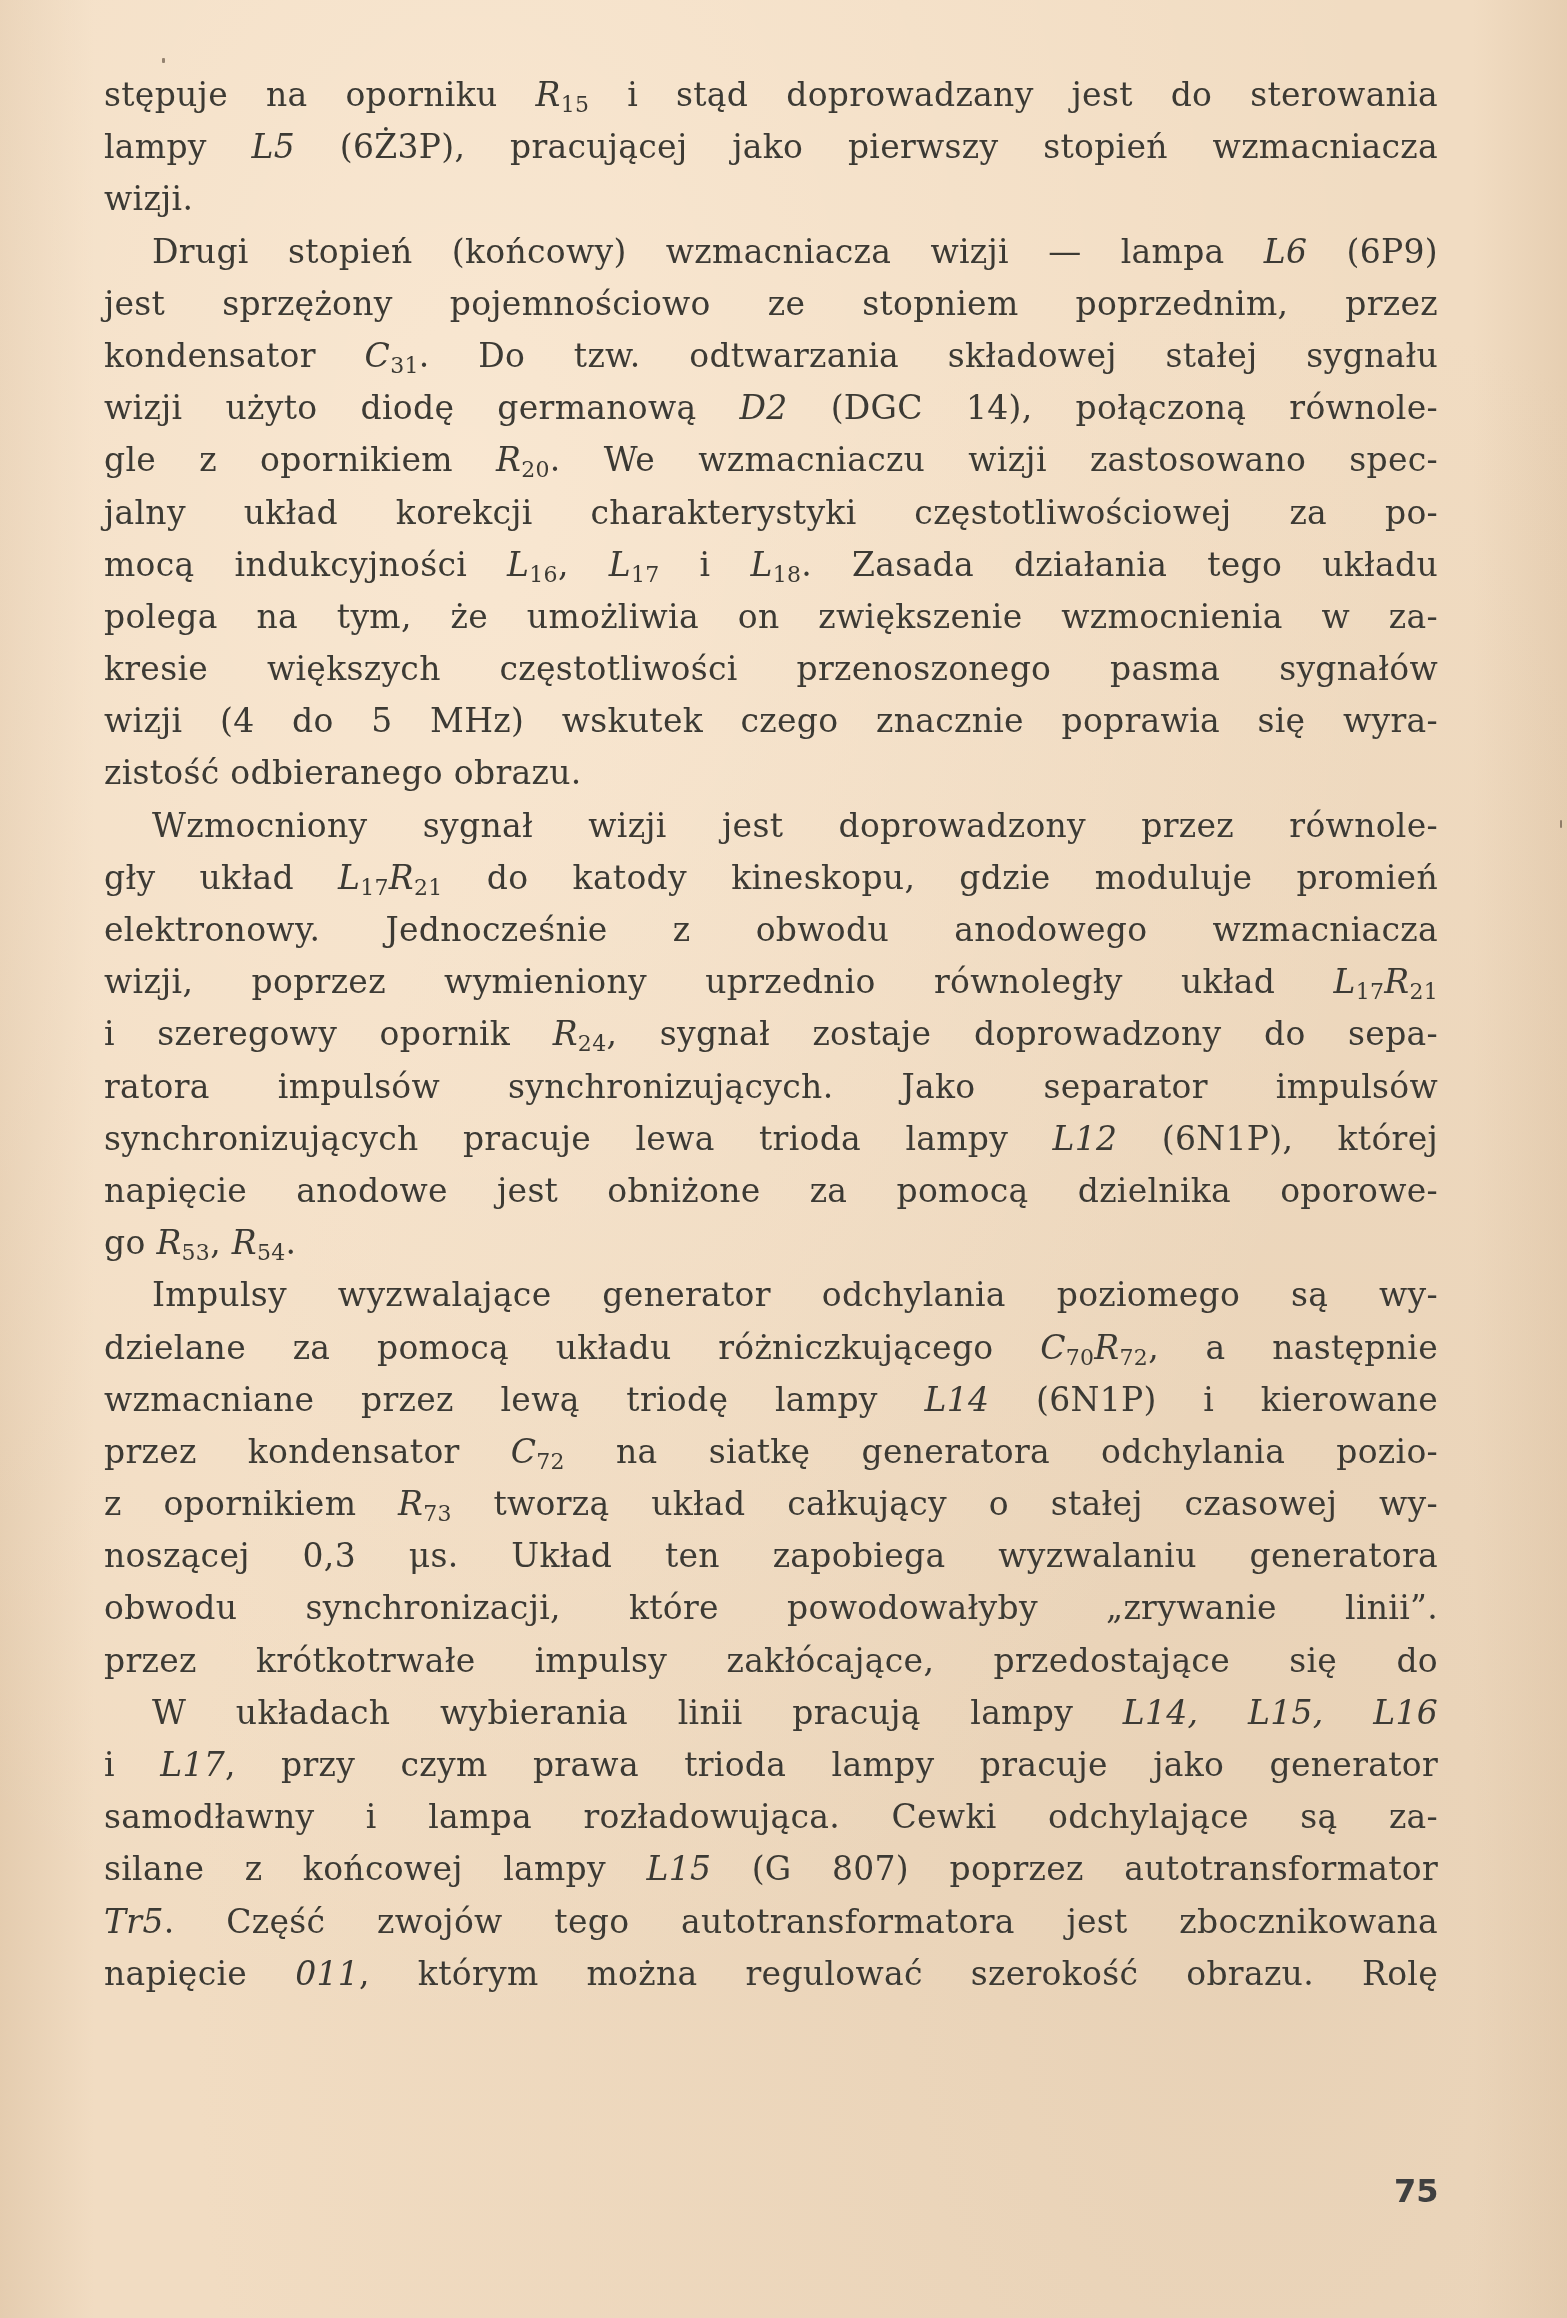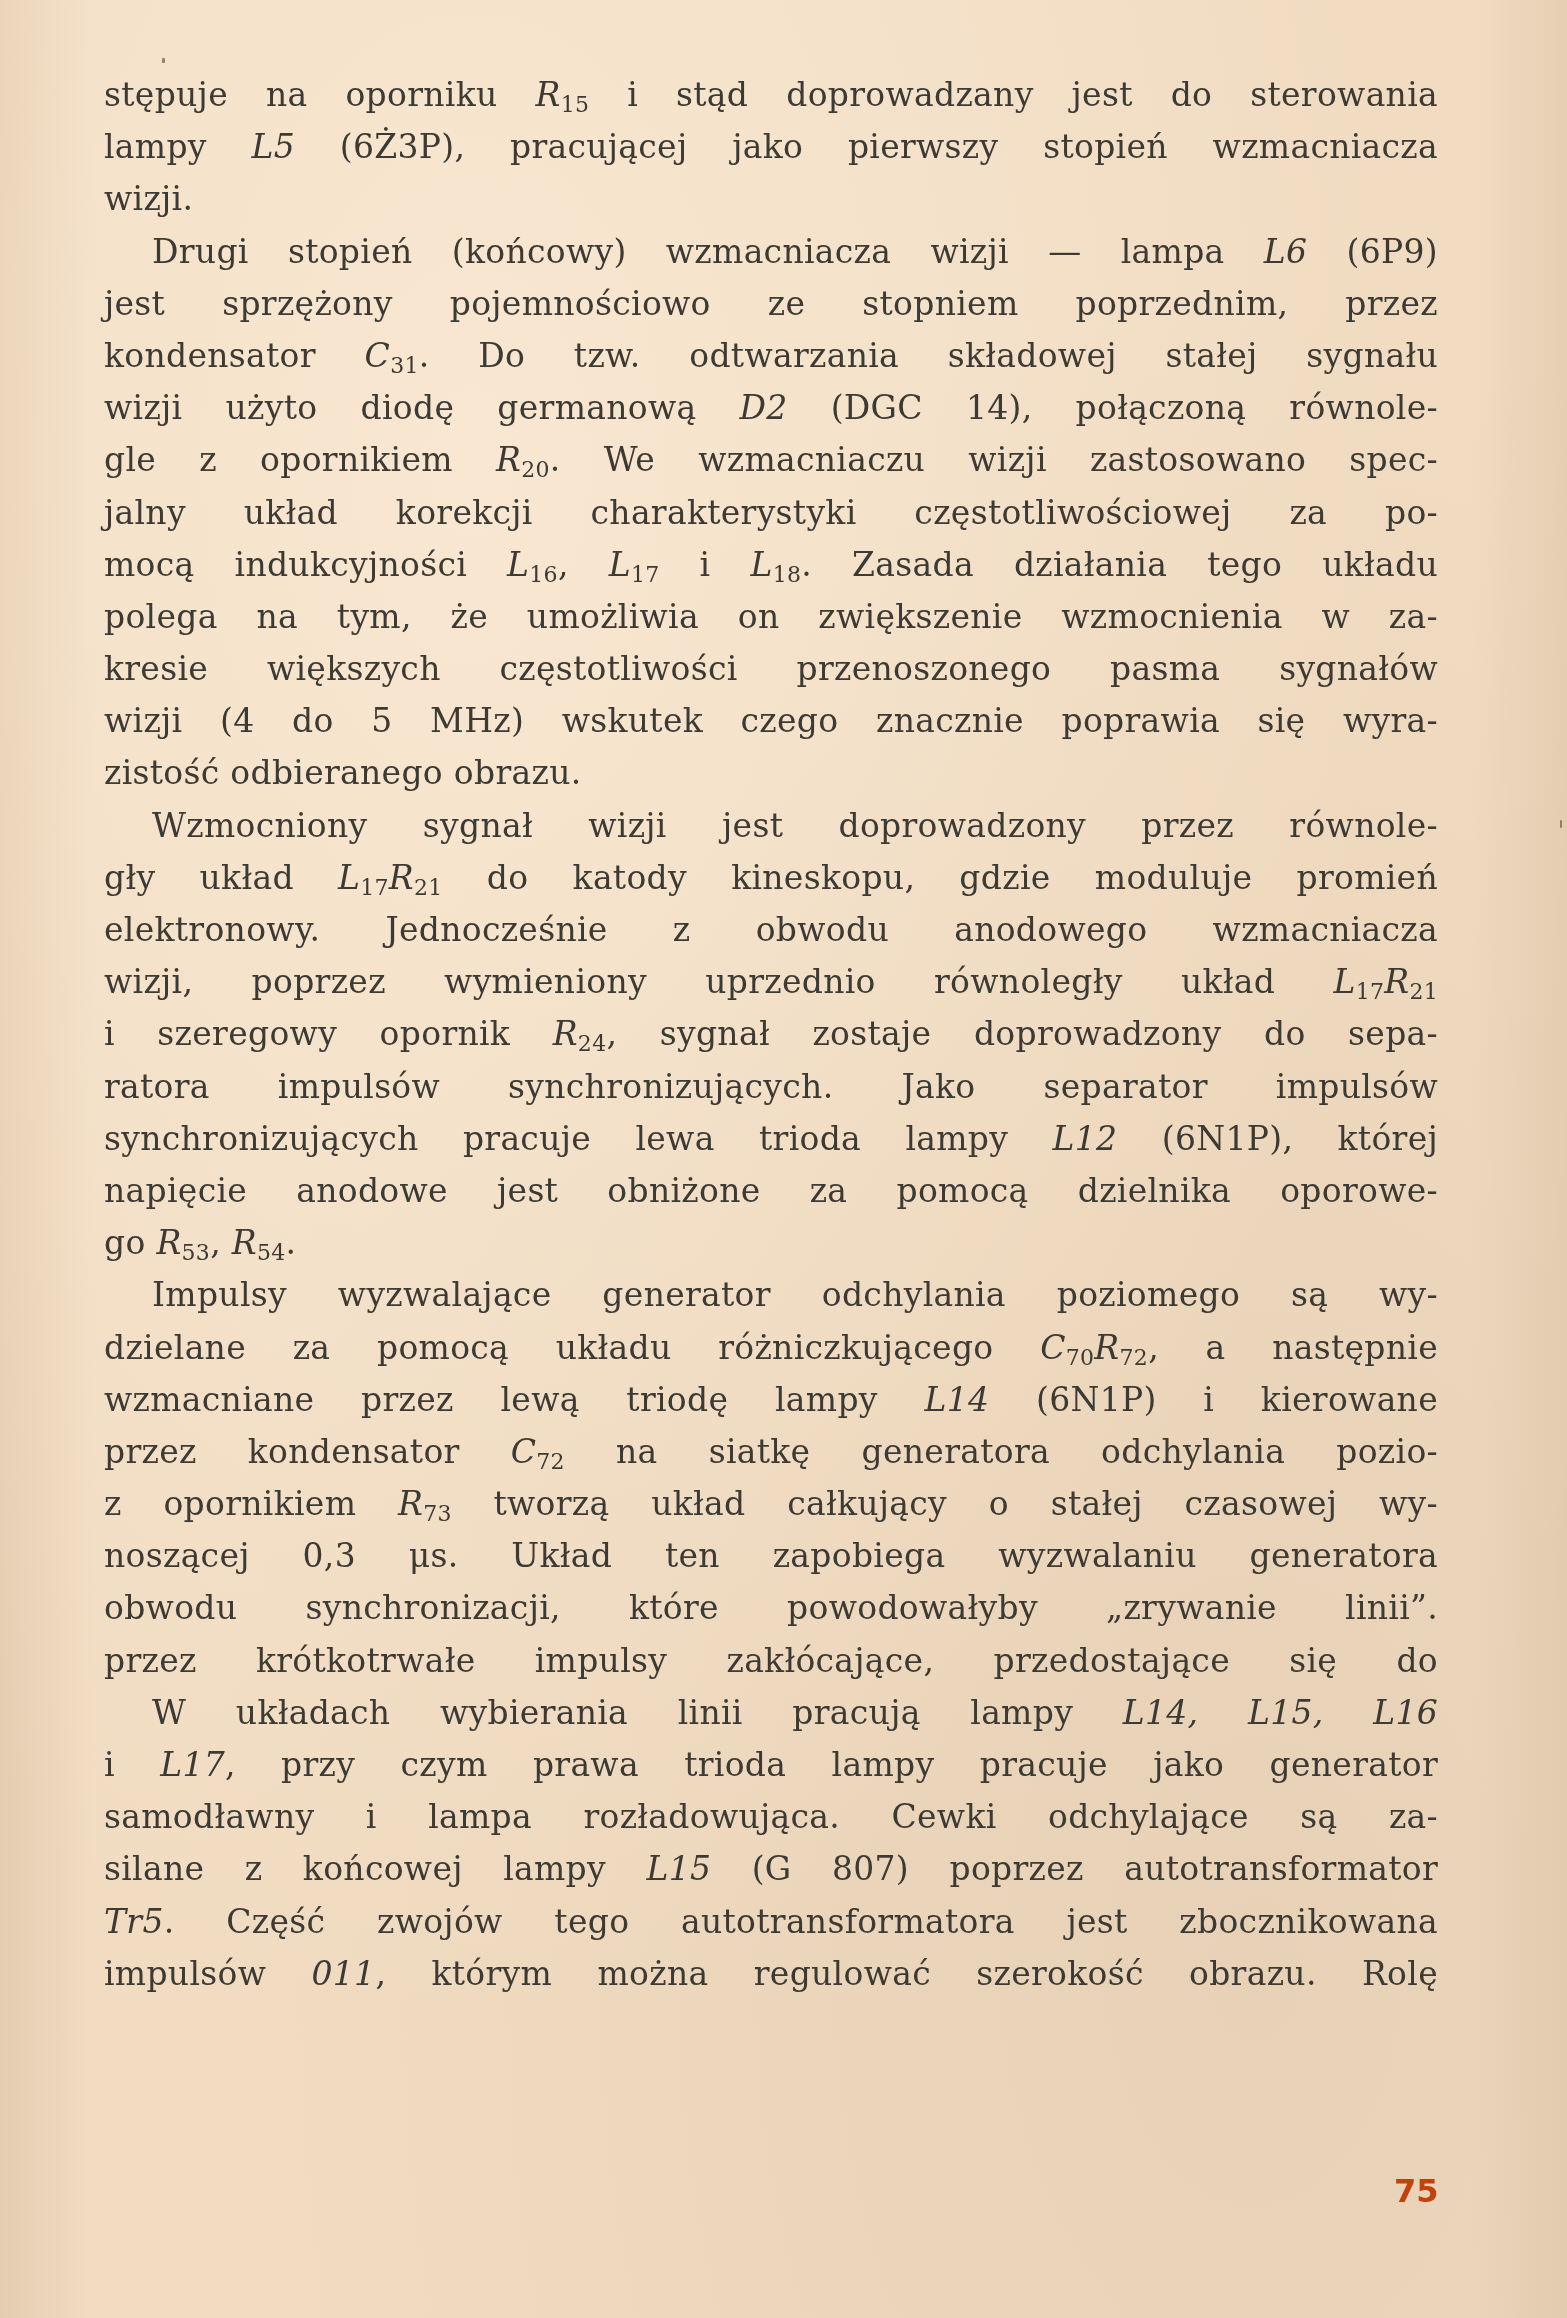--- a/index.html
+++ b/index.html
@@ -31,21 +31,21 @@
   }
   .line.last { text-align-last: left; }
   .line.indent { padding-left: 48px; }
   .it { font-style: italic; }
   sub { font-size: 22px; line-height: 0; vertical-align: -6px; font-style: normal; }
   .page-number {
     position: absolute;
     left: 1394px; top: 2172px;
     font-size: 32px;
     font-weight: bold;
-    color: #c2410c;
+    color: #404040;
     font-family: "DejaVu Sans", sans-serif;
   }
   .speck { position: absolute; width: 3px; height: 5px; background: #6b5a48; border-radius: 1px; opacity: 0.7; }
 </style>
 </head>
 <body>
 
 <div class="page" id="page">
     <div class="line"><span>stępuje na oporniku </span><span class="it">R</span><sub>15</sub><span> i stąd doprowadzany jest do sterowania</span></div>
     <div class="line"><span>lampy </span><span class="it">L5</span><span> (6Ż3P), pracującej jako pierwszy stopień wzmacniacza</span></div>
@@ -76,19 +76,19 @@
     <div class="line"><span>przez kondensator </span><span class="it">C</span><sub>72</sub><span> na siatkę generatora odchylania pozio-</span></div>
     <div class="line"><span>z opornikiem </span><span class="it">R</span><sub>73</sub><span> tworzą układ całkujący o stałej czasowej wy-</span></div>
     <div class="line"><span>noszącej 0,3 μs. Układ ten zapobiega wyzwalaniu generatora</span></div>
     <div class="line"><span>obwodu synchronizacji, które powodowałyby „zrywanie linii”.</span></div>
     <div class="line"><span>przez krótkotrwałe impulsy zakłócające, przedostające się do</span></div>
     <div class="line indent"><span>W układach wybierania linii pracują lampy </span><span class="it">L14, L15, L16</span></div>
     <div class="line"><span>i </span><span class="it">L17</span><span>, przy czym prawa trioda lampy pracuje jako generator</span></div>
     <div class="line"><span>samodławny i lampa rozładowująca. Cewki odchylające są za-</span></div>
     <div class="line"><span>silane z końcowej lampy </span><span class="it">L15</span><span> (G 807) poprzez autotransformator</span></div>
     <div class="line"><span class="it">Tr5</span><span>. Część zwojów tego autotransformatora jest zbocznikowana</span></div>
-    <div class="line"><span>impulsów </span><span class="it">011</span><span>, którym można regulować szerokość obrazu. Rolę</span></div>
+    <div class="line"><span>napięcie </span><span class="it">011</span><span>, którym można regulować szerokość obrazu. Rolę</span></div>
   </div>
 
 <div class="page-number">75</div>
 
 <span class="speck" style="left:162px;top:58px;"></span>
 <span class="speck" style="left:1560px;top:820px;width:2px;height:8px;"></span>
 
 </body></html>

